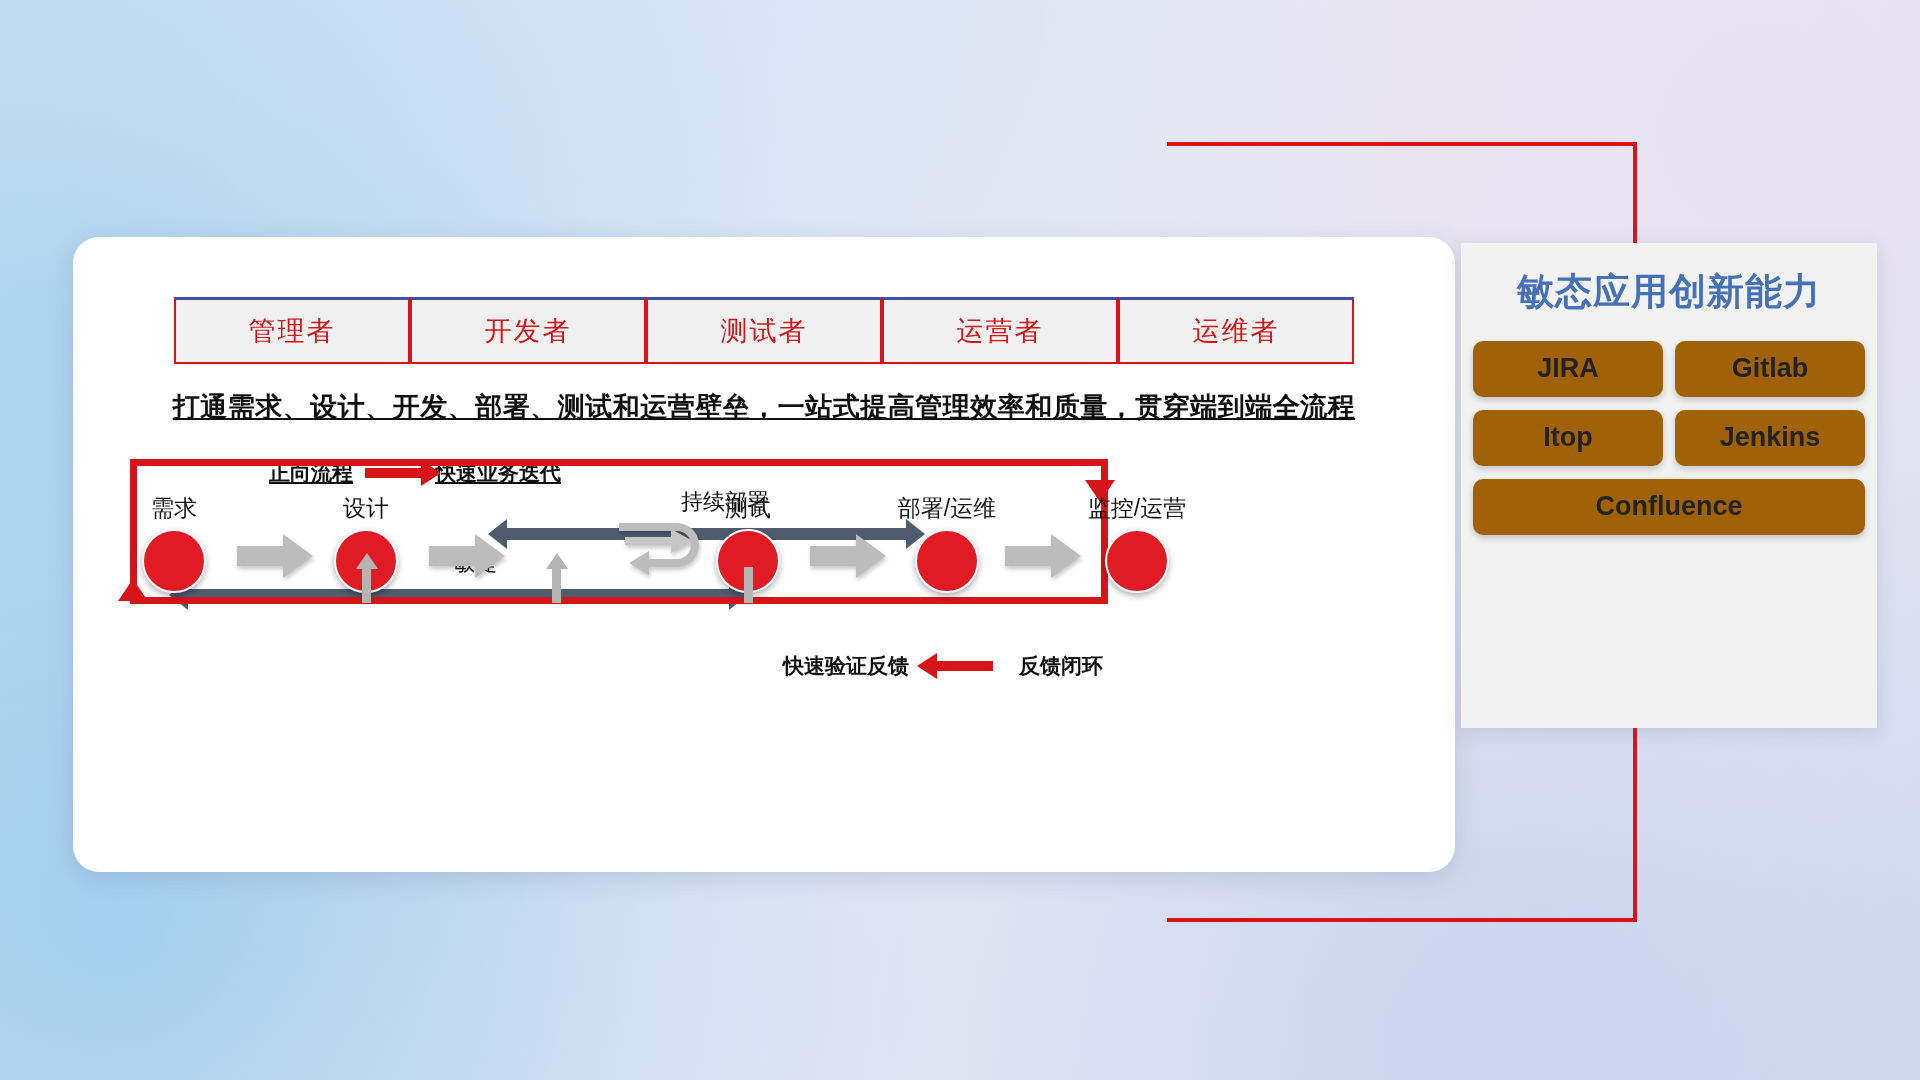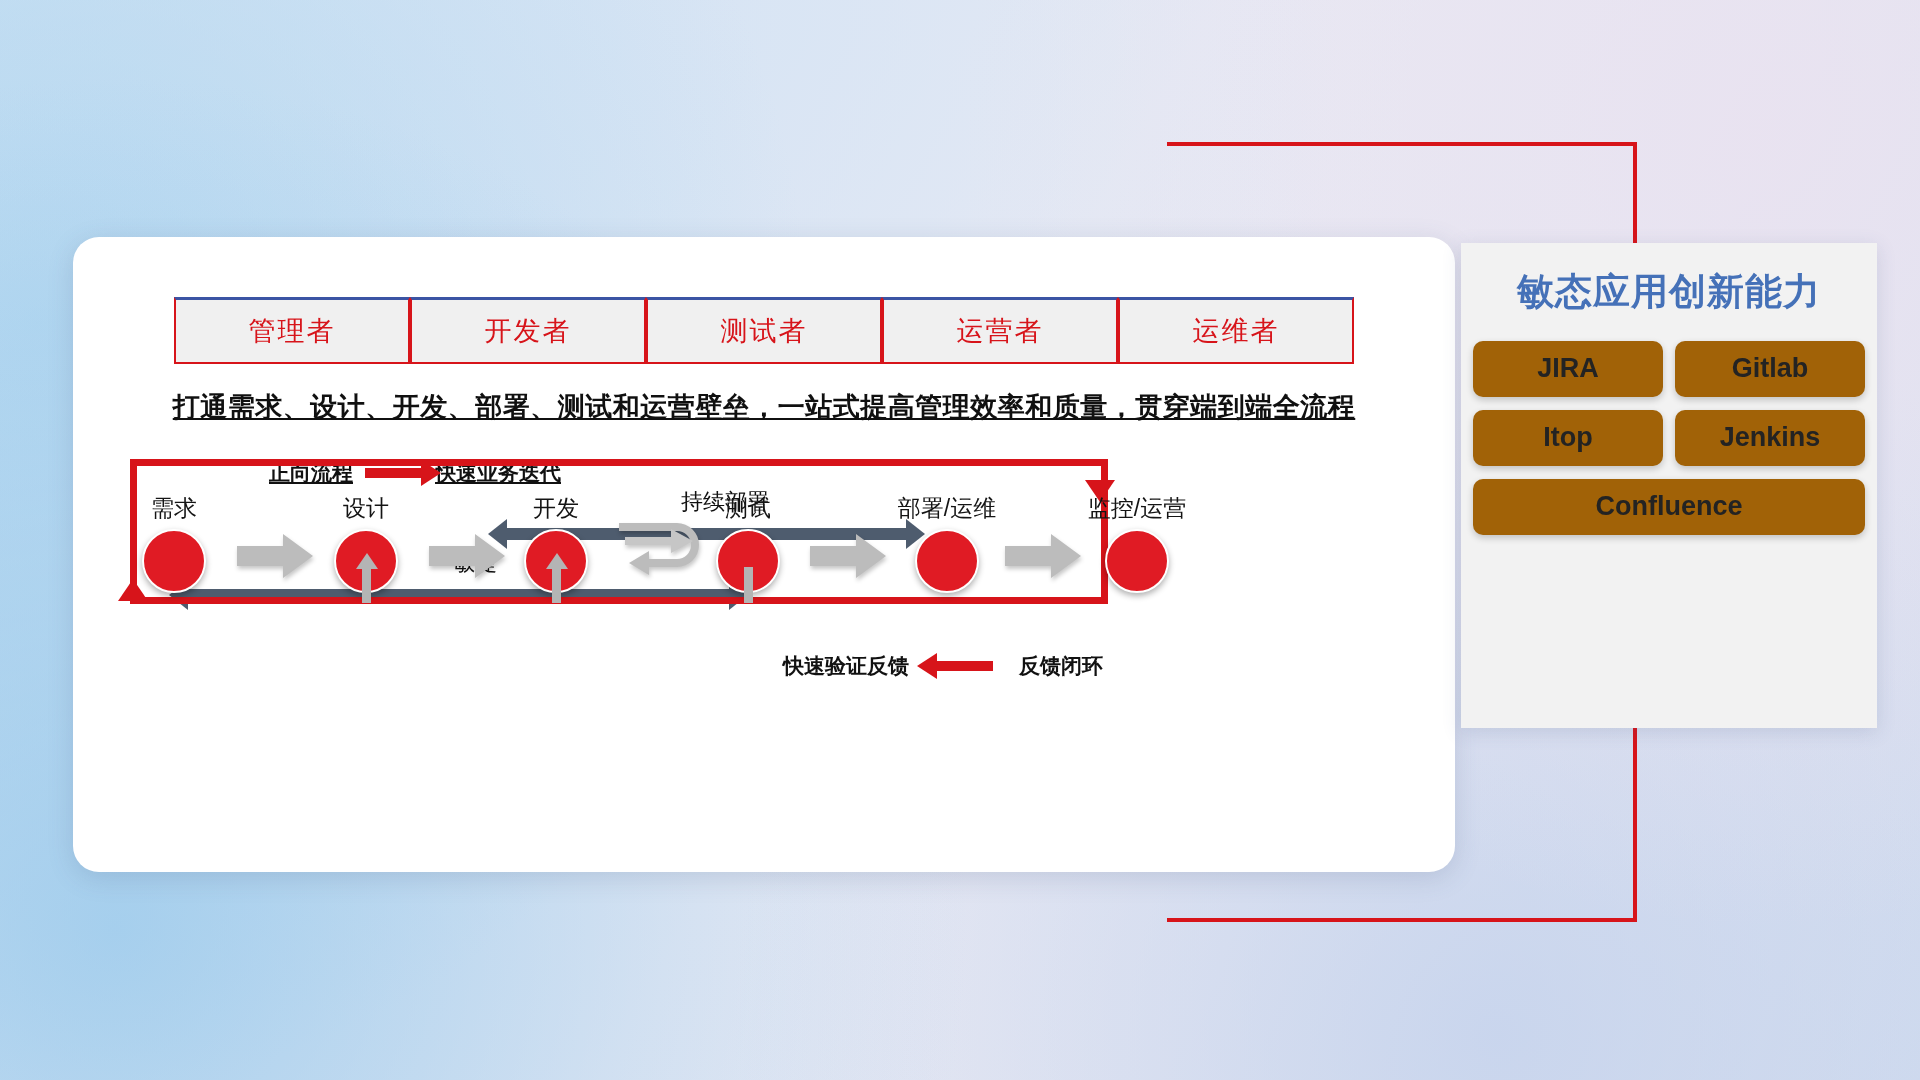--- a/index.html
+++ b/index.html
@@ -368,24 +368,20 @@
 
       <div class="stage" style="left:186px; top:256px;">
         <div class="stage-label">设计</div>
         <div class="stage-dot"></div>
       </div>
 
       <svg class="chev" style="left:314px; top:296px;" viewBox="0 0 76 46">
         <path d="M0,13 L46,13 L46,1 L76,23 L46,45 L46,33 L0,33 Z" fill="#bcbcbc"></path>
       </svg>
 
-      <div class="stage" style="left:376px; top:256px;">
-        <div class="stage-label">开发</div>
-        <div class="stage-dot"></div>
-      </div>
 
       <svg style="position:absolute; left:500px; top:284px; width:100px; height:70px; filter:drop-shadow(1px 3px 2px rgba(0,0,0,0.22));" viewBox="0 0 100 70">
         <path d="M4,10 L62,10 A14,14 0 0 1 62,38 L34,38 L34,30 L14,42 L34,54 L34,46 L62,46 A22,22 0 0 0 62,2 L4,2 Z" fill="#bcbcbc"></path>
         <path d="M10,16 L56,16 L56,8 L78,20 L56,32 L56,24 L10,24 Z" fill="#c6c6c6"></path>
       </svg>
 
       <div class="stage" style="left:568px; top:256px;">
         <div class="stage-label">测试</div>
         <div class="stage-dot"></div>
       </div>

